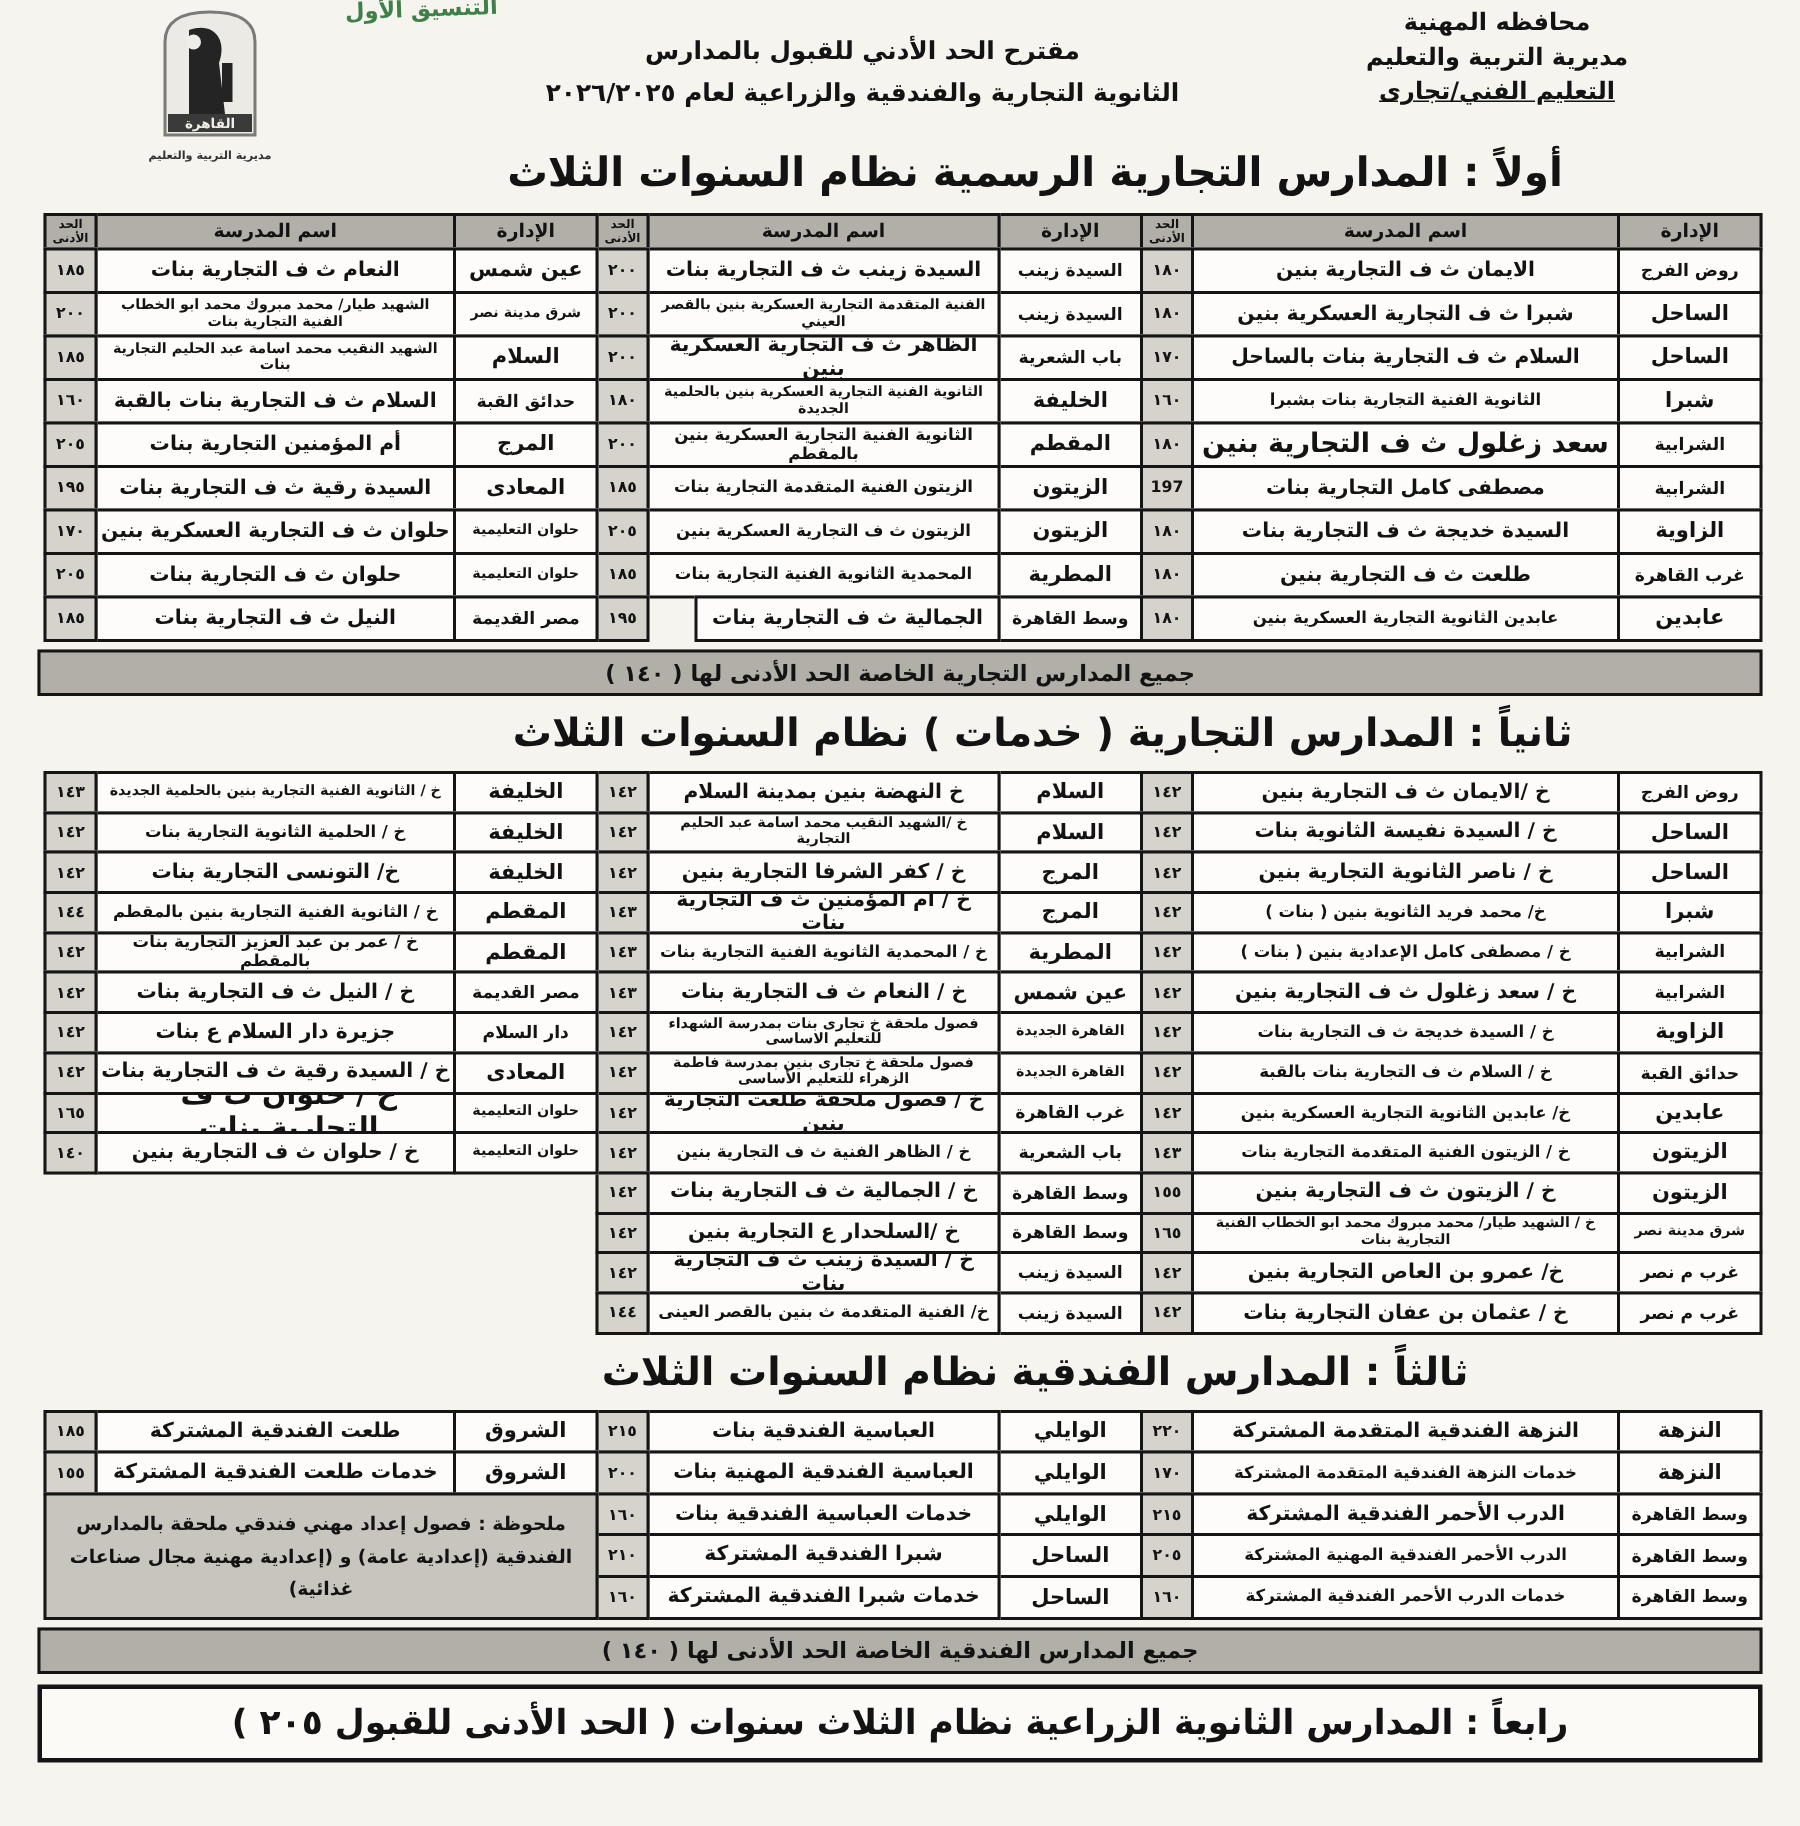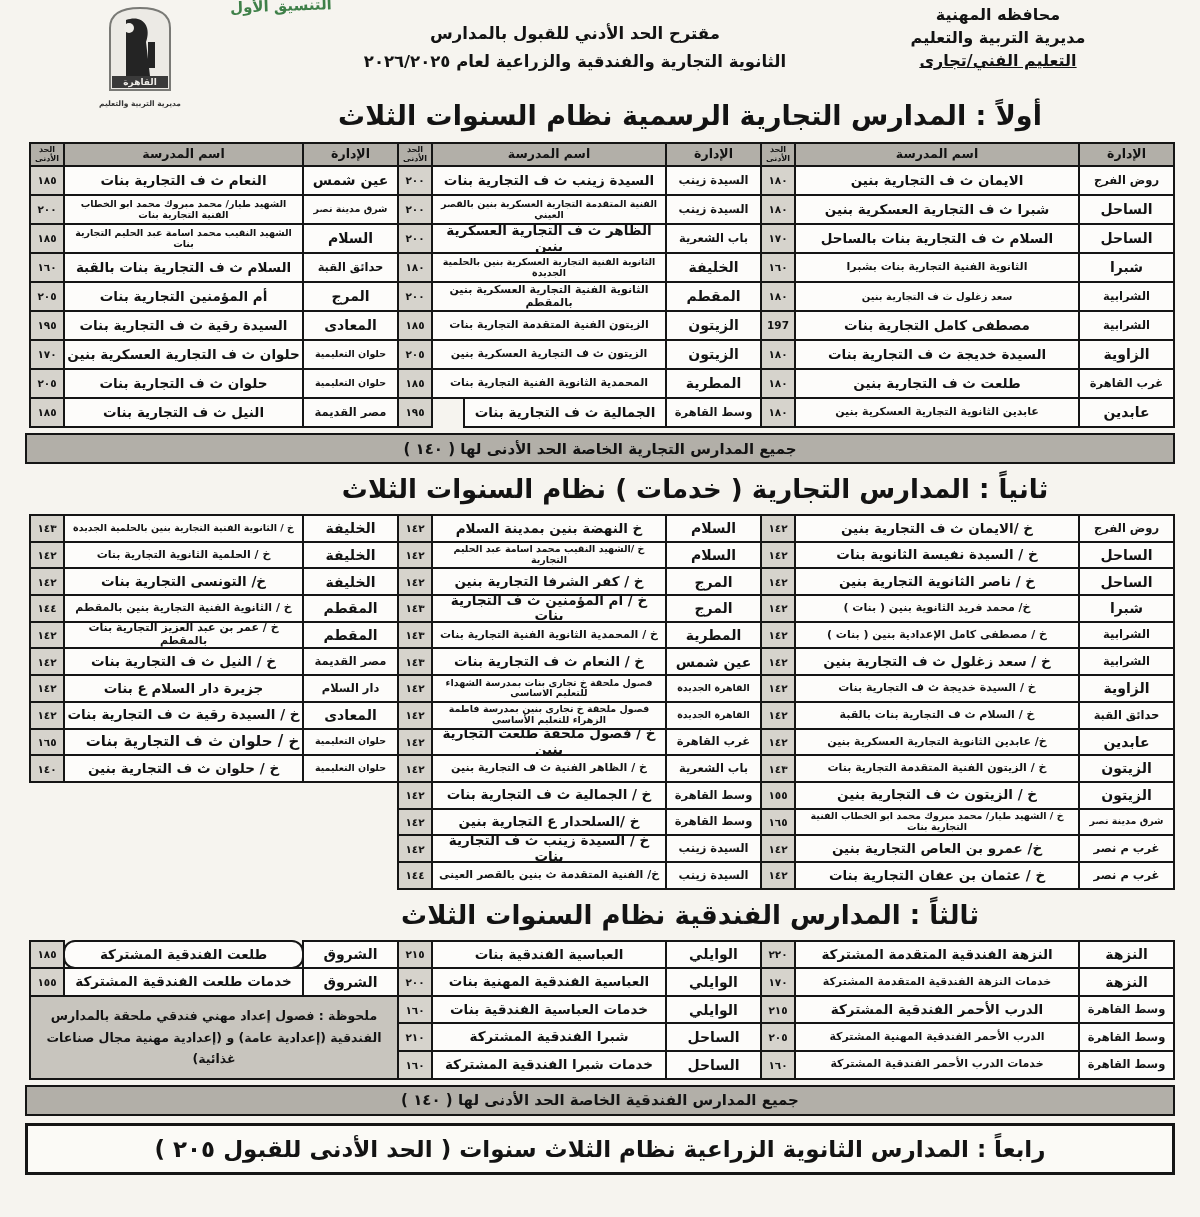--- a/index.html
+++ b/index.html
@@ -120,21 +120,21 @@
           <div class="cell c-school" style="font-size: 13.5px;">السلام ث ف التجارية بنات بالساحل</div>
           <div class="cell c-min">١٧٠</div>
         </div>
         <div class="trow">
           <div class="cell c-admin" style="font-size: 14px;">شبرا</div>
           <div class="cell c-school" style="font-size: 11px;">الثانوية الفنية التجارية بنات بشبرا</div>
           <div class="cell c-min">١٦٠</div>
         </div>
         <div class="trow">
           <div class="cell c-admin" style="font-size: 11.5px;">الشرابية</div>
-          <div class="cell c-school" style="font-size: 10px;">سعد زغلول ث ف التجارية بنين</div>
+          <div class="cell c-school" style="font-size: 18px;">سعد زغلول ث ف التجارية بنين</div>
           <div class="cell c-min">١٨٠</div>
         </div>
         <div class="trow">
           <div class="cell c-admin" style="font-size: 11.5px;">الشرابية</div>
           <div class="cell c-school" style="font-size: 13.5px;">مصطفى كامل التجارية بنات</div>
           <div class="cell c-min">197</div>
         </div>
         <div class="trow">
           <div class="cell c-admin" style="font-size: 14px;">الزاوية</div>
           <div class="cell c-school" style="font-size: 13.5px;">السيدة خديجة ث ف التجارية بنات</div>
@@ -440,21 +440,21 @@
           <div class="cell c-school" style="font-size: 13.5px;">جزيرة دار السلام ع بنات</div>
           <div class="cell c-min">١٤٢</div>
         </div>
         <div class="trow">
           <div class="cell c-admin" style="font-size: 14px;">المعادى</div>
           <div class="cell c-school" style="font-size: 13.5px;">خ / السيدة رقية ث ف التجارية بنات</div>
           <div class="cell c-min">١٤٢</div>
         </div>
         <div class="trow">
           <div class="cell c-admin" style="font-size: 9.5px;">حلوان التعليمية</div>
-          <div class="cell c-school" style="font-size: 15px; padding-left: 20px;">خ / حلوان ث ف التجارية بنات</div>
+          <div class="cell c-school" style="font-size: 19px; padding-left: 20px;">خ / حلوان ث ف التجارية بنات</div>
           <div class="cell c-min">١٦٥</div>
         </div>
         <div class="trow">
           <div class="cell c-admin" style="font-size: 9.5px;">حلوان التعليمية</div>
           <div class="cell c-school" style="font-size: 13.5px;">خ / حلوان ث ف التجارية بنين</div>
           <div class="cell c-min">١٤٠</div>
         </div>
       </div>
     </div>
 
@@ -510,21 +510,21 @@
         </div>
         <div class="trow">
           <div class="cell c-admin" style="font-size: 14px;">الساحل</div>
           <div class="cell c-school" style="font-size: 13.5px;">خدمات شبرا الفندقية المشتركة</div>
           <div class="cell c-min">١٦٠</div>
         </div>
       </div>
       <div class="tgroup g2">
         <div class="trow">
           <div class="cell c-admin" style="font-size: 14px;">الشروق</div>
-          <div class="cell c-school" style="font-size: 13.5px; border-radius: 12px;">طلعت الفندقية المشتركة</div>
+          <div class="cell c-school" style="font-size: 13.5px;">طلعت الفندقية المشتركة</div>
           <div class="cell c-min">١٨٥</div>
         </div>
         <div class="trow">
           <div class="cell c-admin" style="font-size: 14px;">الشروق</div>
           <div class="cell c-school" style="font-size: 13.5px;">خدمات طلعت الفندقية المشتركة</div>
           <div class="cell c-min">١٥٥</div>
         </div>
         <div class="note">ملحوظة : فصول إعداد مهني فندقي ملحقة بالمدارس الفندقية (إعدادية عامة) و (إعدادية مهنية مجال صناعات غذائية)</div>
       </div>
     </div>

